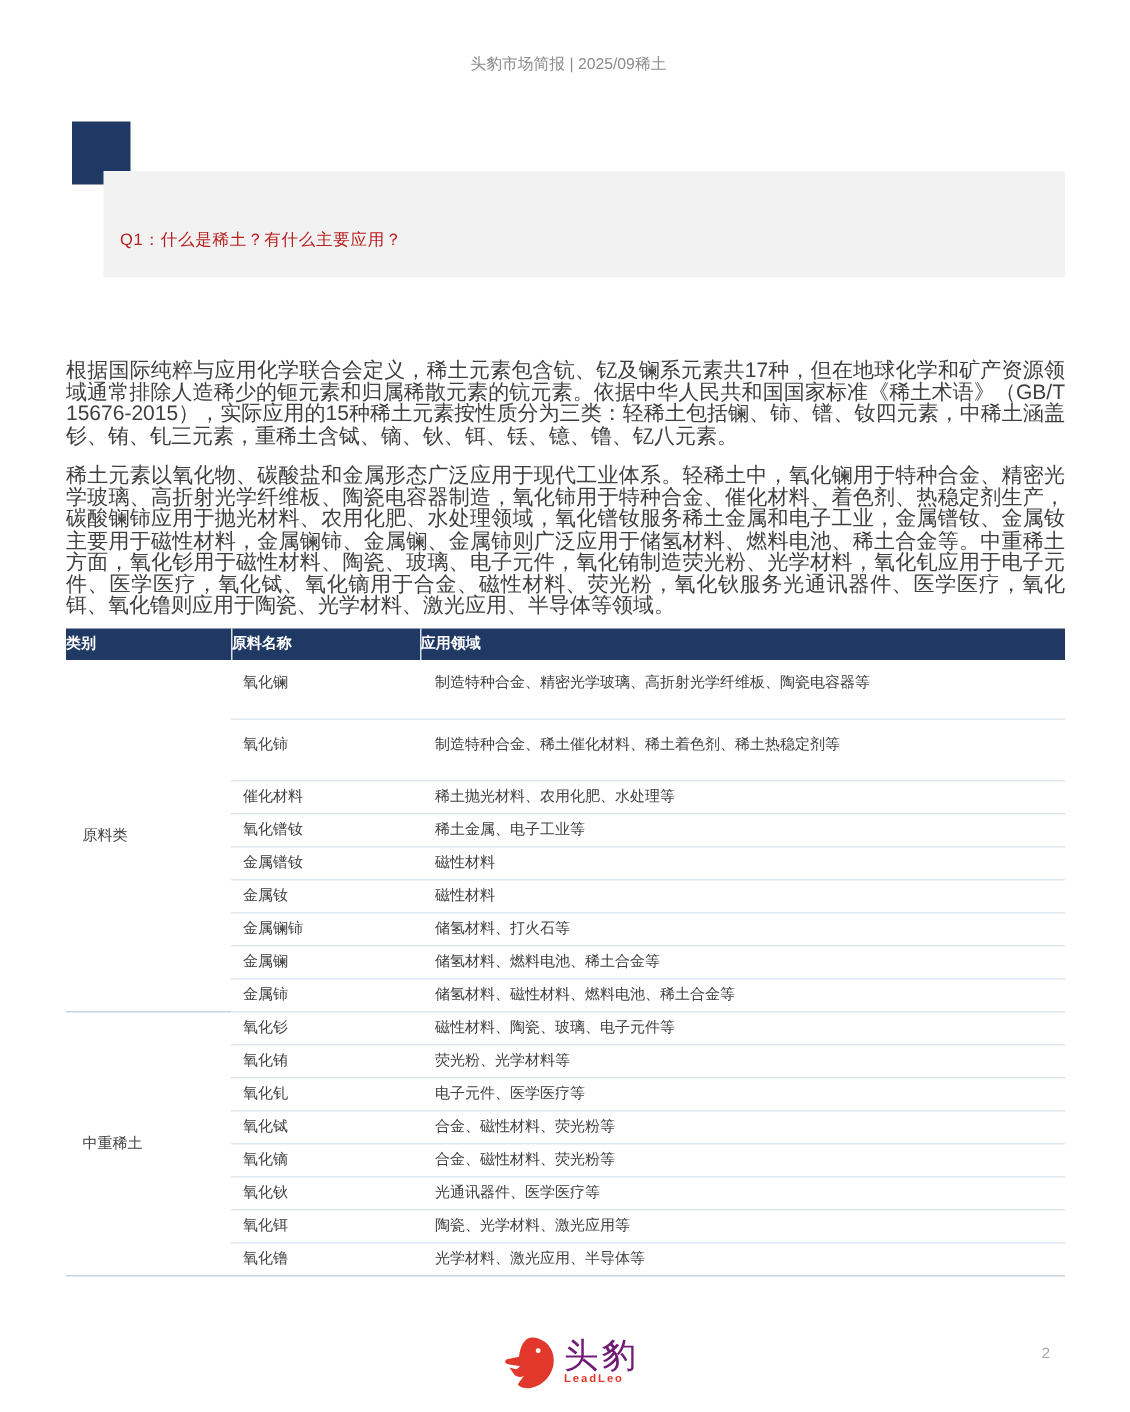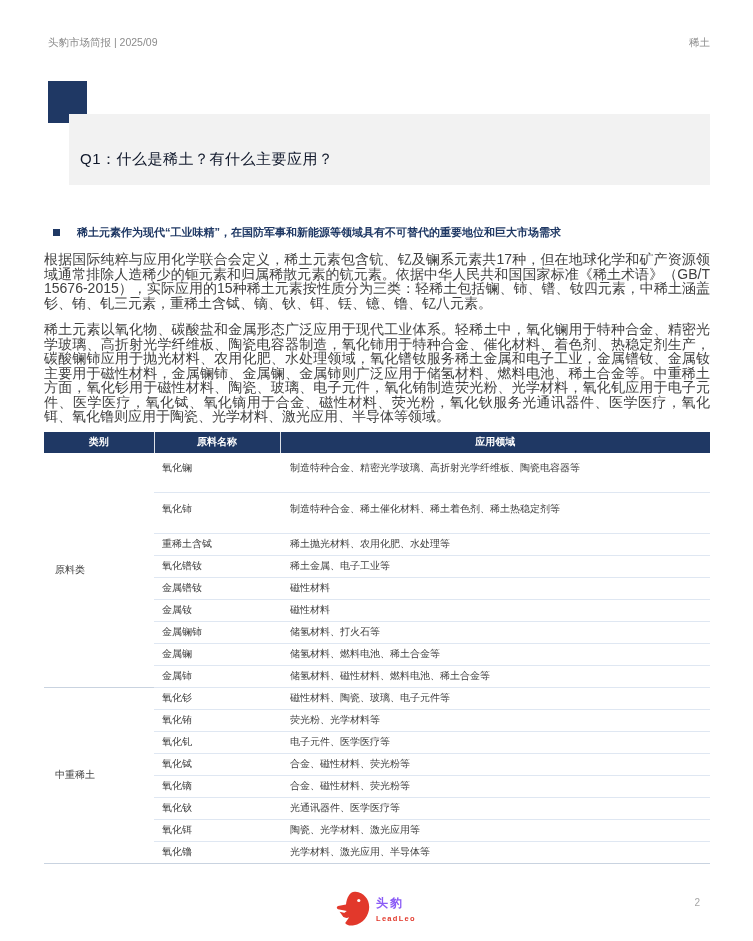--- a/index.html
+++ b/index.html
@@ -5,89 +5,85 @@
   * { margin:0; padding:0; box-sizing:border-box; }
   html,body { width:753px; height:941px; }
   body {
     background:#ffffff;
     font-family:"Liberation Sans", sans-serif;
     position:relative;
     overflow:hidden;
   }
   .doc-header {
     position:absolute; top:36px; left:48px; right:43px;
-    display:flex; justify-content:space-between;
+    display:flex; justify-content:center;
     font-size:10.5px; color:#8C8C8C;
   }
   .q-square {
     position:absolute; left:48px; top:81px;
     width:39px; height:42px; background:#1F3864;
   }
   .q-box {
     position:absolute; left:69px; top:114px; right:43px; height:71px;
     background:#F2F2F2; display:flex; align-items:center;
   }
-  .q-title { margin-left:11px; font-size:15px; color:#0f172a; letter-spacing:0.5px;margin-top:20px; }
+  .q-title { margin-left:11px; font-size:11px; color:#b91c1c; letter-spacing:0.5px;margin-top:20px; }
   .content { position:absolute; left:44px; right:43px; top:226px; }
   .section-heading {
     display:flex; align-items:flex-start;
     color:#1F3864; font-weight:bold; font-size:11px; line-height:13px;
   }
   .bullet { flex:0 0 auto; width:7px; height:7px; background:#1F3864; margin:3px 17px 0 9px; }
   p.body {
     font-size:14px; line-height:14.5px; color:#3F3F3F;
     text-align:justify; margin-top:12px;
   }
   p.body.first { margin-top:13px; }
   p.body.last { margin-top:17px; }
   .fig-title { margin-top:25px; font-size:11px; font-weight:bold; color:#262626; }
   table.fig { margin-top:8px; width:100%; border-collapse:collapse; border-bottom:1px solid #C9D3E0; }
   table.fig th {
     background:#1F3864; color:#ffffff; font-size:10px; font-weight:bold;
-    text-align:center; height:21px; padding:0;
+    text-align:left; height:21px; padding:0;
   }
   th.c1 { width:110px; padding-left:11px; }
   th.c2 { width:126px; padding-left:8px; border-left:1px solid rgba(255,255,255,0.85); }
   th.c3 { padding-left:10px; border-left:1px solid rgba(255,255,255,0.85); }
   table.fig td { font-size:10px; color:#404040; vertical-align:middle; }
   td.cat { font-weight:normal; color:#333333; padding-left:11px; }
   td.mat { padding:3.5px 0 3.5px 8px; border-bottom:1px solid #DFE7F2; }
   td.app { padding:3.5px 0 3.5px 10px; border-bottom:1px solid #DFE7F2; }
   tr.tall td.mat, tr.tall td.app { padding-top:8.5px; padding-bottom:17px; }
   tr.group-start td { border-top:1px solid #C9D3E0;margin-top:16px; }
   tr:last-child td.mat, tr:last-child td.app { border-bottom:none; }
   .source { margin-top:7px; font-size:10.5px; color:#595959; }
   .footer-logo {
     position:absolute; left:330px; top:890px;
     display:flex; align-items:center; gap:6px;
   }
   .logo-icon svg { width:40px; height:37px; display:block; }
   .logo-text { display:flex; flex-direction:column; }
-  .logo-cn { font-size:12px; font-weight:bold; color:#8b5cf6; line-height:17px; letter-spacing:2px; }
+  .logo-cn { font-size:23px; font-weight:normal; color:#701a75; line-height:17px; letter-spacing:2px; }
   .logo-en { font-size:7.5px; font-weight:bold; color:#E2382B; letter-spacing:1.3px; margin-top:2px; }
   .page-num { position:absolute; right:53px; top:897px; font-size:10px; color:#A6A6A6; }
 </style>
 </head>
 <body>
 
 <div class="doc-header">
   <span>头豹市场简报 | 2025/09</span>
   <span>稀土</span>
 </div>
 
 <div class="q-square"></div>
 <div class="q-box">
   <span class="q-title">Q1：什么是稀土？有什么主要应用？</span>
 </div>
 
 <div class="content">
-  <div class="section-heading">
-    <span class="bullet"></span>
-    <span>稀土元素作为现代“工业味精”，在国防军事和新能源等领域具有不可替代的重要地位和巨大市场需求</span>
-  </div>
 
   <p class="body first">根据国际纯粹与应用化学联合会定义，稀土元素包含钪、钇及镧系元素共17种，但在地球化学和矿产资源领域通常排除人造稀少的钷元素和归属稀散元素的钪元素。依据中华人民共和国国家标准《稀土术语》（GB/T 15676-2015），实际应用的15种稀土元素按性质分为三类：轻稀土包括镧、铈、镨、钕四元素，中稀土涵盖钐、铕、钆三元素，重稀土含铽、镝、钬、铒、铥、镱、镥、钇八元素。</p>
   <p class="body">稀土元素以氧化物、碳酸盐和金属形态广泛应用于现代工业体系。轻稀土中，氧化镧用于特种合金、精密光学玻璃、高折射光学纤维板、陶瓷电容器制造，氧化铈用于特种合金、催化材料、着色剂、热稳定剂生产，碳酸镧铈应用于抛光材料、农用化肥、水处理领域，氧化镨钕服务稀土金属和电子工业，金属镨钕、金属钕主要用于磁性材料，金属镧铈、金属镧、金属铈则广泛应用于储氢材料、燃料电池、稀土合金等。中重稀土方面，氧化钐用于磁性材料、陶瓷、玻璃、电子元件，氧化铕制造荧光粉、光学材料，氧化钆应用于电子元件、医学医疗，氧化铽、氧化镝用于合金、磁性材料、荧光粉，氧化钬服务光通讯器件、医学医疗，氧化铒、氧化镥则应用于陶瓷、光学材料、激光应用、半导体等领域。</p>
 
 
   <table class="fig">
     <thead>
       <tr>
         <th class="c1">类别</th>
         <th class="c2">原料名称</th>
@@ -98,21 +94,21 @@
         <tr class="tall">
           <td rowspan="9" class="cat">原料类</td>
           <td class="mat">氧化镧</td>
           <td class="app">制造特种合金、精密光学玻璃、高折射光学纤维板、陶瓷电容器等</td>
         </tr>
         <tr class="tall">
           <td class="mat">氧化铈</td>
           <td class="app">制造特种合金、稀土催化材料、稀土着色剂、稀土热稳定剂等</td>
         </tr>
         <tr>
-          <td class="mat">重稀土含铽</td>
+          <td class="mat">催化材料</td>
           <td class="app">稀土抛光材料、农用化肥、水处理等</td>
         </tr>
         <tr>
           <td class="mat">氧化镨钕</td>
           <td class="app">稀土金属、电子工业等</td>
         </tr>
         <tr>
           <td class="mat">金属镨钕</td>
           <td class="app">磁性材料</td>
         </tr>

